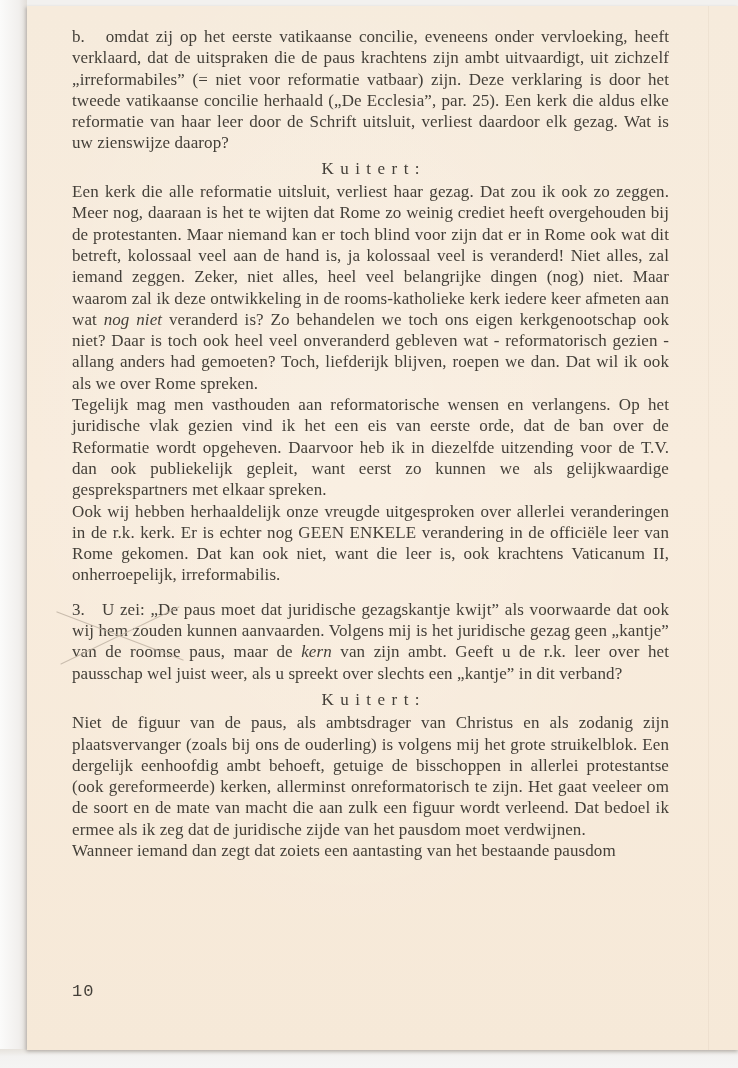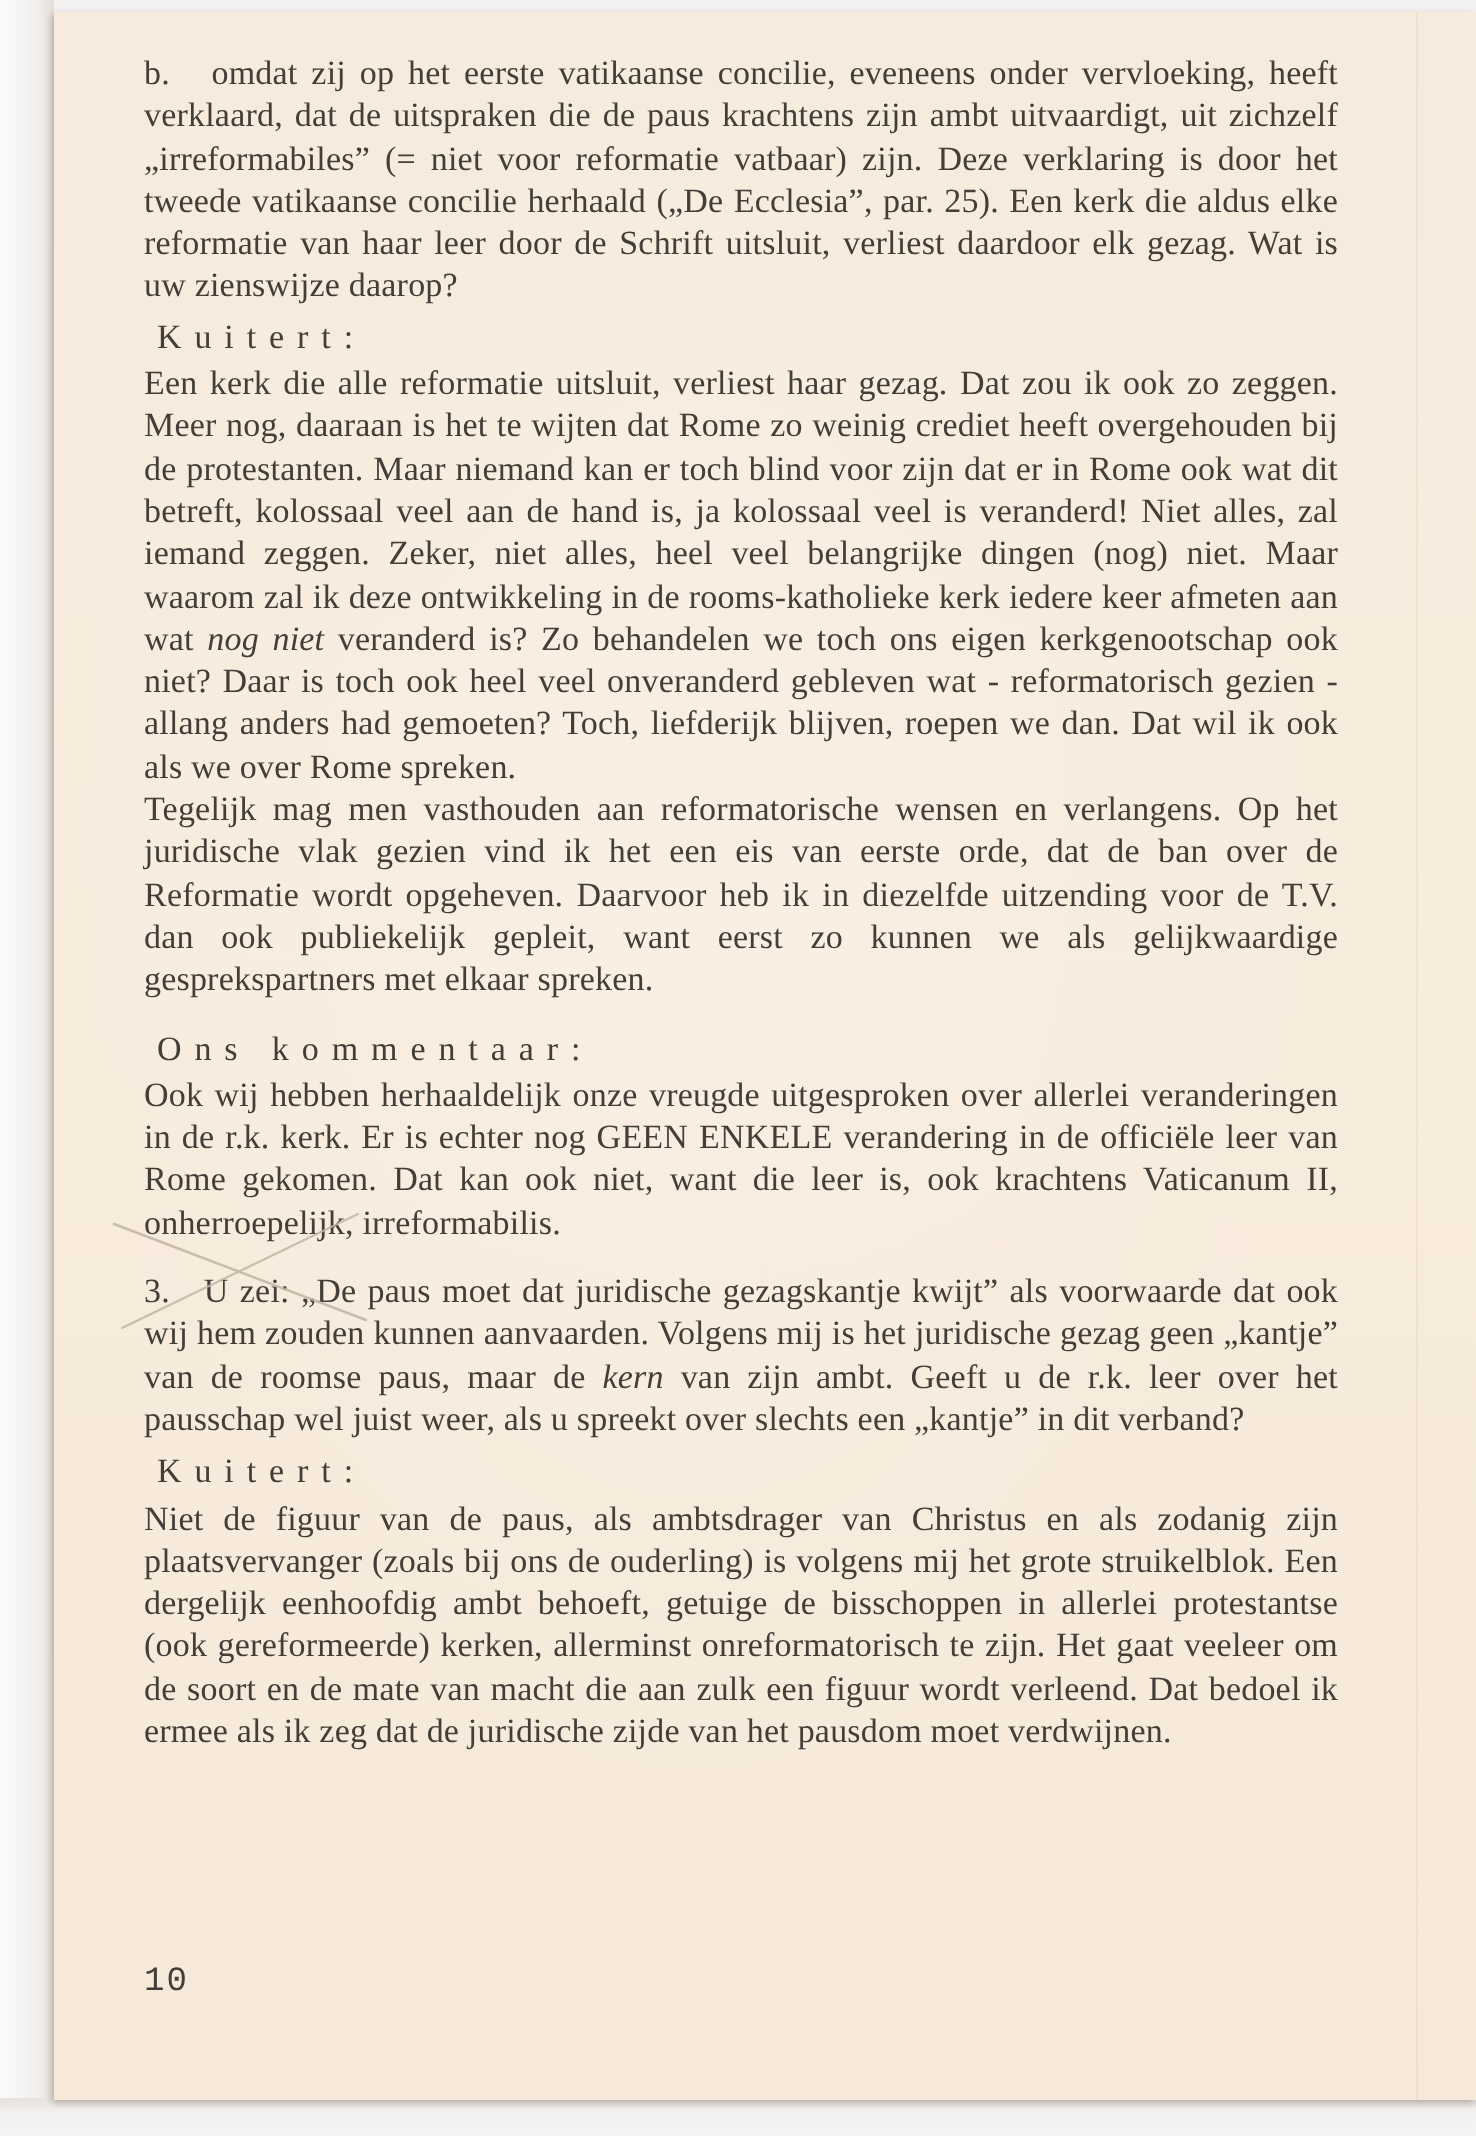--- a/index.html
+++ b/index.html
@@ -38,21 +38,21 @@
     position:absolute;left:45px;top:20px;width:597px;
     color:var(--ink);
     font-size:17px;line-height:21.3px;
     letter-spacing:0.1px;
   }
   p.para{
     margin:0;text-align:justify;
   }
   p.para em{font-style:italic;}
   h2.heading{
-    margin:4px 0 2px;
+    margin:4px 0 2px;text-align:center;
     font-size:17px;font-weight:400;color:var(--ink);
     letter-spacing:0.38em;text-indent:0.38em;
   }
   .space-before{margin-top:13px !important;}
   .space-before-small{margin-top:5px !important;}
   .pagenum{
     position:absolute;left:45px;top:976px;
     font-size:17px;color:var(--ink);letter-spacing:1px;font-family:Liberation Mono, monospace;
   }
   svg.pencil-x{
@@ -65,25 +65,25 @@
 
 <div class="scan-edge-left"></div>
 <div class="scan-edge-bottom"></div>
 
 <div class="paper">
   <main class="textblock" id="blocks">
       <p class="para"><span>b.&nbsp;&nbsp; omdat zij op het eerste vatikaanse concilie, eveneens onder vervloeking, heeft verklaard, dat de uitspraken die de paus krachtens zijn ambt uitvaardigt, uit zichzelf „irreformabiles” (= niet voor reformatie vatbaar) zijn. Deze verklaring is door het tweede vatikaanse concilie herhaald („De Ecclesia”, par. 25). Een kerk die aldus elke reformatie van haar leer door de Schrift uitsluit, verliest daardoor elk gezag. Wat is uw zienswijze daarop?</span></p>
       <h2 class="heading">Kuitert:</h2>
       <p class="para"><span>Een kerk die alle reformatie uitsluit, verliest haar gezag. Dat zou ik ook zo zeggen. Meer nog, daaraan is het te wijten dat Rome zo weinig crediet heeft overgehouden bij de protestanten. Maar niemand kan er toch blind voor zijn dat er in Rome ook wat dit betreft, kolossaal veel aan de hand is, ja kolossaal veel is veranderd! Niet alles, zal iemand zeggen. Zeker, niet alles, heel veel belangrijke dingen (nog) niet. Maar waarom zal ik deze ontwikkeling in de rooms-katholieke kerk iedere keer afmeten aan wat </span><em>nog niet</em><span> veranderd is? Zo behandelen we toch ons eigen kerkgenootschap ook niet? Daar is toch ook heel veel onveranderd gebleven wat - reformatorisch gezien - allang anders had gemoeten? Toch, liefderijk blijven, roepen we dan. Dat wil ik ook als we over Rome spreken.</span></p>
       <p class="para"><span>Tegelijk mag men vasthouden aan reformatorische wensen en verlangens. Op het juridische vlak gezien vind ik het een eis van eerste orde, dat de ban over de Reformatie wordt opgeheven. Daarvoor heb ik in diezelfde uitzending voor de T.V. dan ook publiekelijk gepleit, want eerst zo kunnen we als gelijkwaardige gesprekspartners met elkaar spreken.</span></p>
-      <h2 class="heading space-before">Ons kommentaar:</h2>
       <p class="para"><span>Ook wij hebben herhaaldelijk onze vreugde uitgesproken over allerlei veranderingen in de r.k. kerk. Er is echter nog GEEN ENKELE verandering in de officiële leer van Rome gekomen. Dat kan ook niet, want die leer is, ook krachtens Vaticanum II, onherroepelijk, irreformabilis.</span></p>
       <p class="para space-before"><span>3.&nbsp;&nbsp; U zei: „De paus moet dat juridische gezagskantje kwijt” als voorwaarde dat ook wij hem zouden kunnen aanvaarden. Volgens mij is het juridische gezag geen „kantje” van de roomse paus, maar de </span><em>kern</em><span> van zijn ambt. Geeft u de r.k. leer over het pausschap wel juist weer, als u spreekt over slechts een „kantje” in dit verband?</span></p>
       <h2 class="heading space-before-small">Kuitert:</h2>
       <p class="para"><span>Niet de figuur van de paus, als ambtsdrager van Christus en als zodanig zijn plaatsvervanger (zoals bij ons de ouderling) is volgens mij het grote struikelblok. Een dergelijk eenhoofdig ambt behoeft, getuige de bisschoppen in allerlei protestantse (ook gereformeerde) kerken, allerminst onreformatorisch te zijn. Het gaat veeleer om de soort en de mate van macht die aan zulk een figuur wordt verleend. Dat bedoel ik ermee als ik zeg dat de juridische zijde van het pausdom moet verdwijnen.</span></p>
+      <p class="para"><span>Wanneer iemand dan zegt dat zoiets een aantasting van het bestaande pausdom</span></p>
     </main>
 
   <svg class="pencil-x" width="142" height="66" viewBox="0 0 142 66">
     <line x1="8" y1="10" x2="134" y2="58" stroke="#c2b5a6" stroke-width="1.3" stroke-linecap="round"></line>
     <line x1="130" y1="5" x2="12" y2="62" stroke="#c2b5a6" stroke-width="1.1" stroke-linecap="round"></line>
   </svg>
 
   <div class="pagenum">10</div>
 </div>
 

